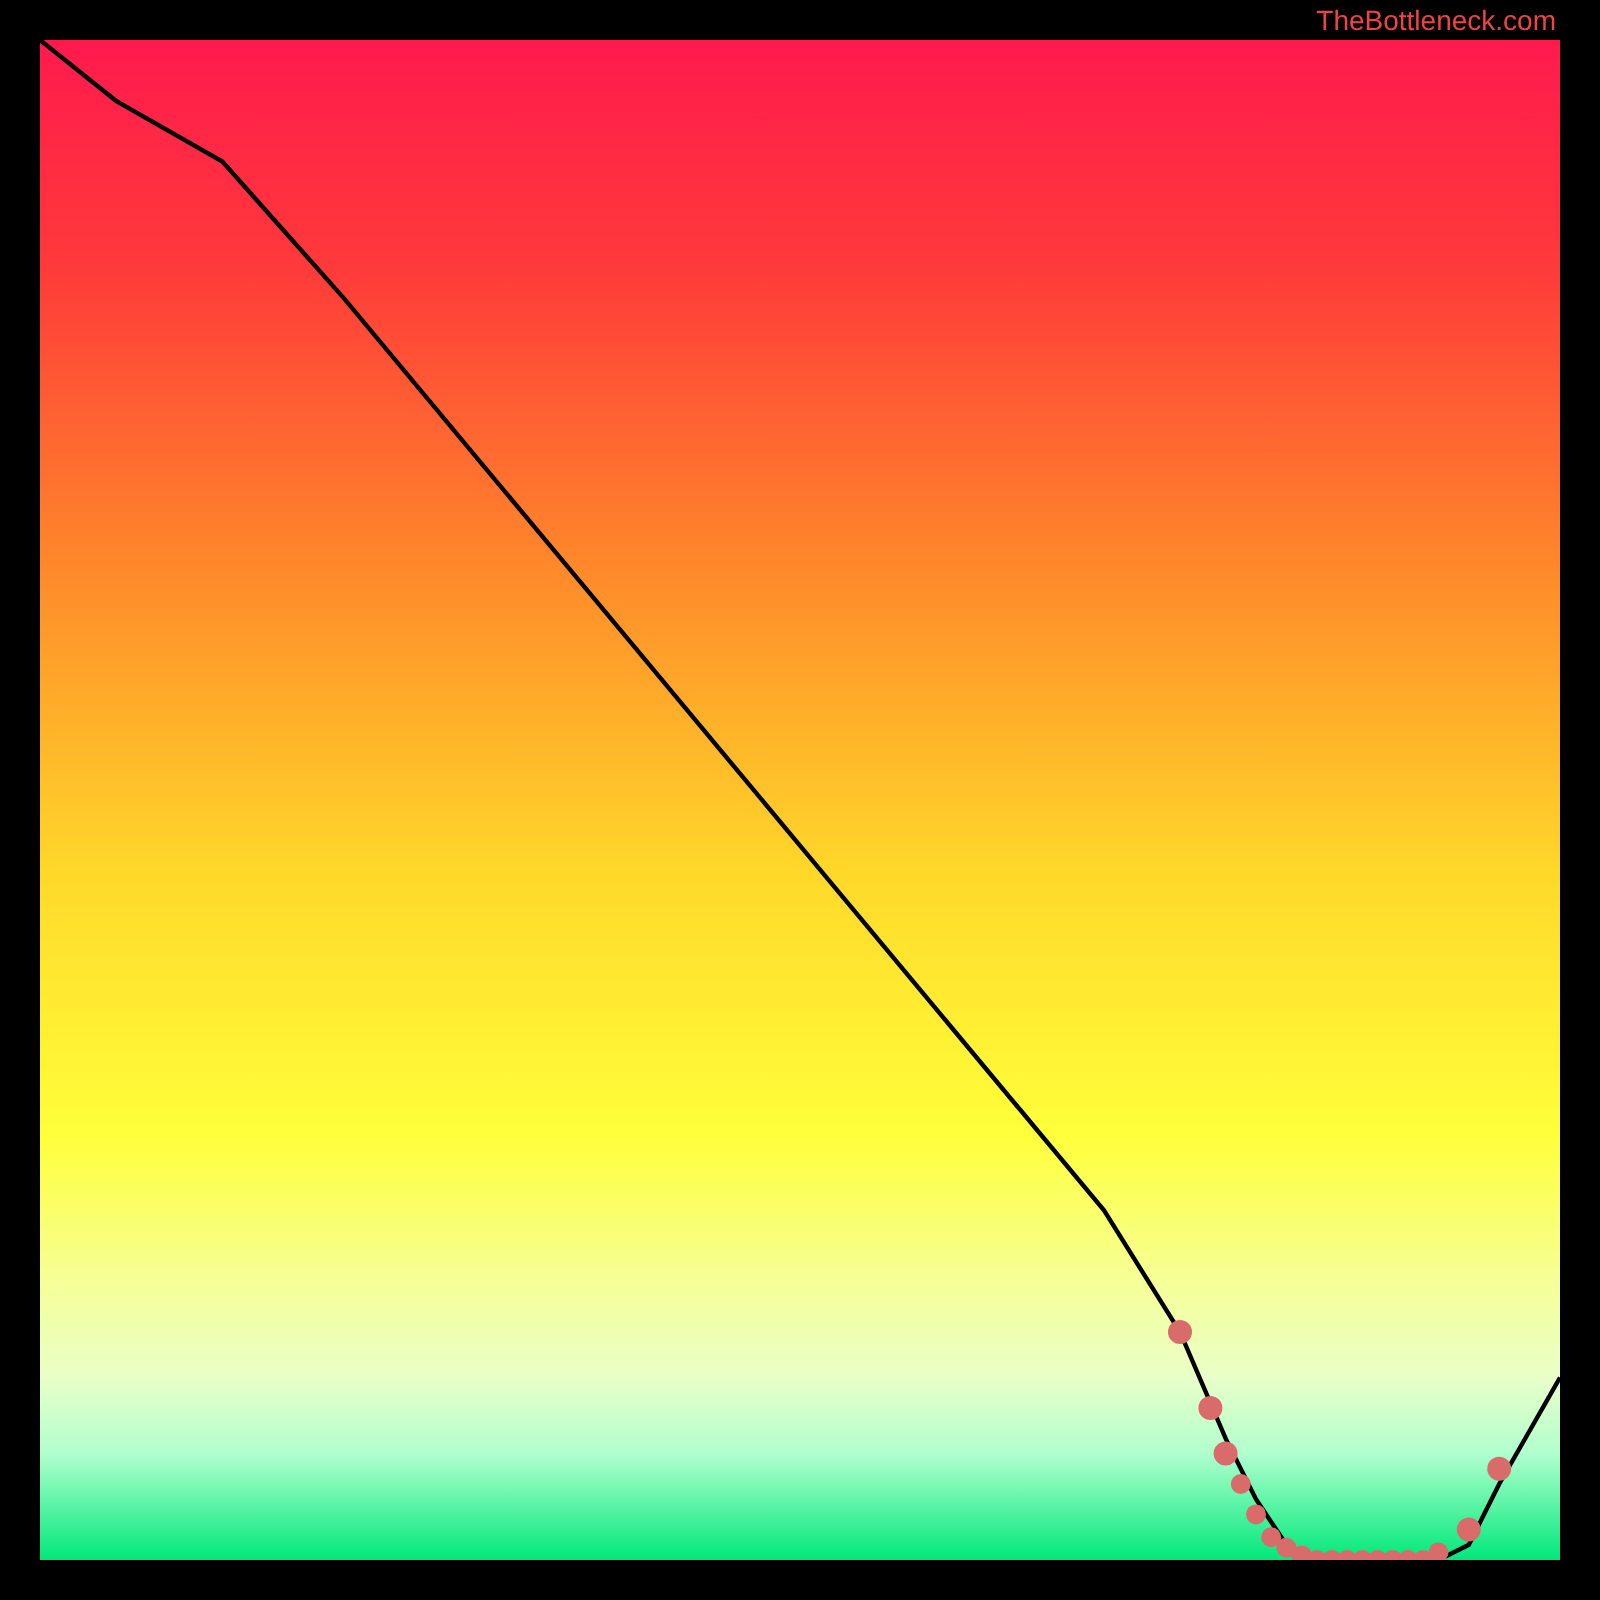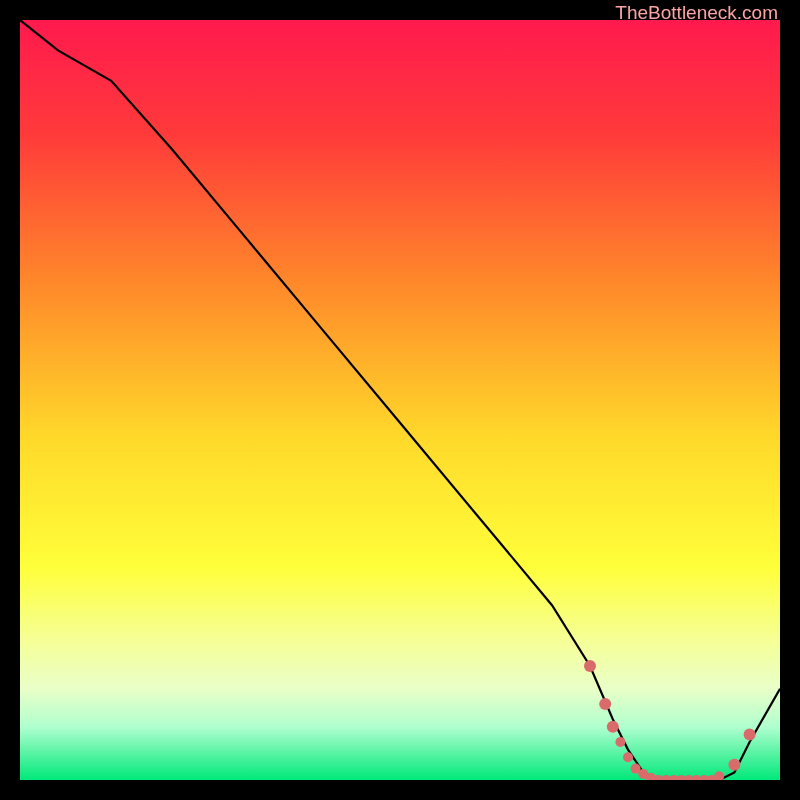--- a/index.html
+++ b/index.html
@@ -30,22 +30,22 @@
     left: 0;
     top: 0;
     width: 100%;
     height: 100%;
     pointer-events: none;
   }
   .watermark {
     position: absolute;
     top: 2px;
     right: 22px;
-    color: #fca5a5;
-    font-size: 19px;
+    color: #ef4444;
+    font-size: 14px;
     font-weight: 500;
     z-index: 10;
   }
 </style>
 </head>
 <body>
 
 <div class="watermark">TheBottleneck.com</div>
 
 <div class="plot-area">

